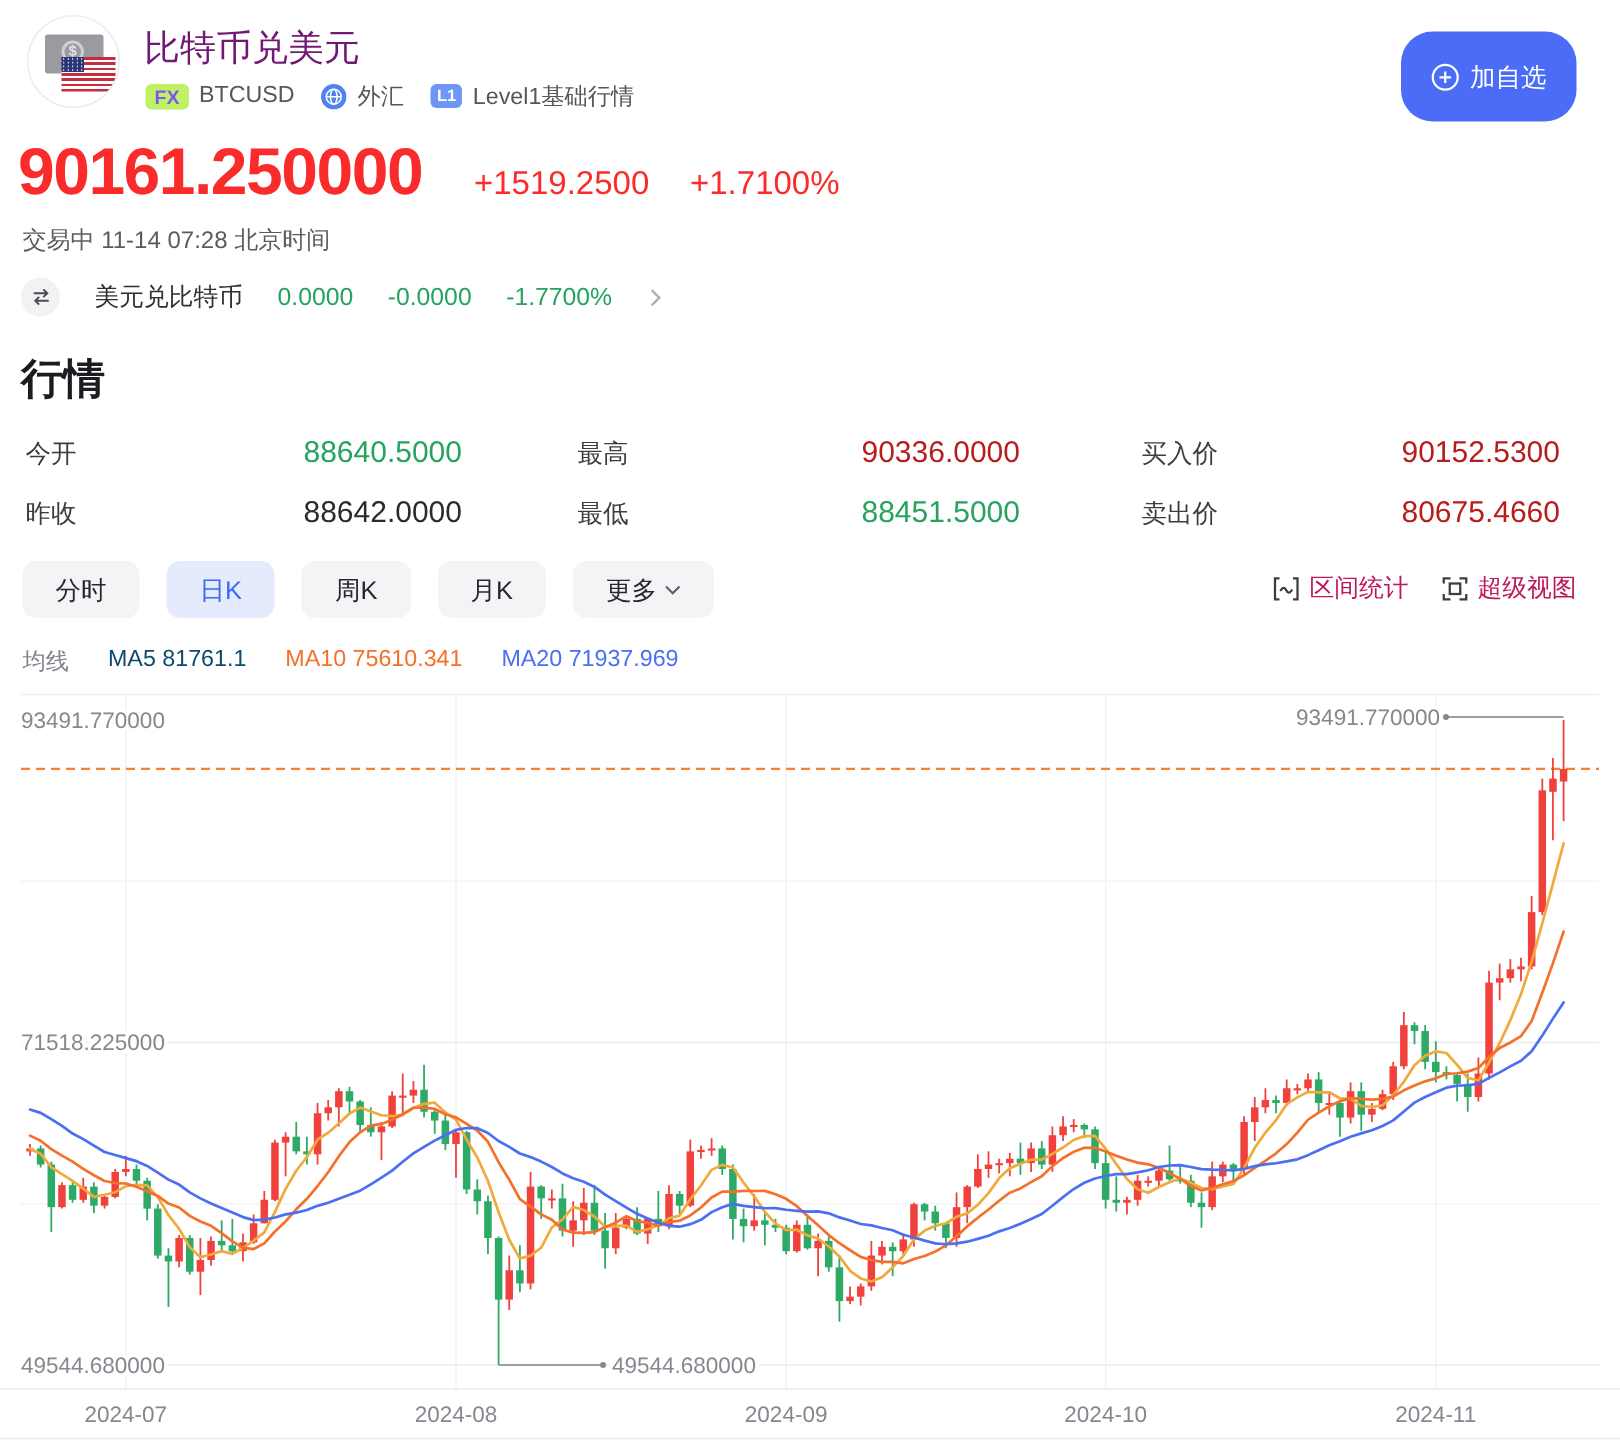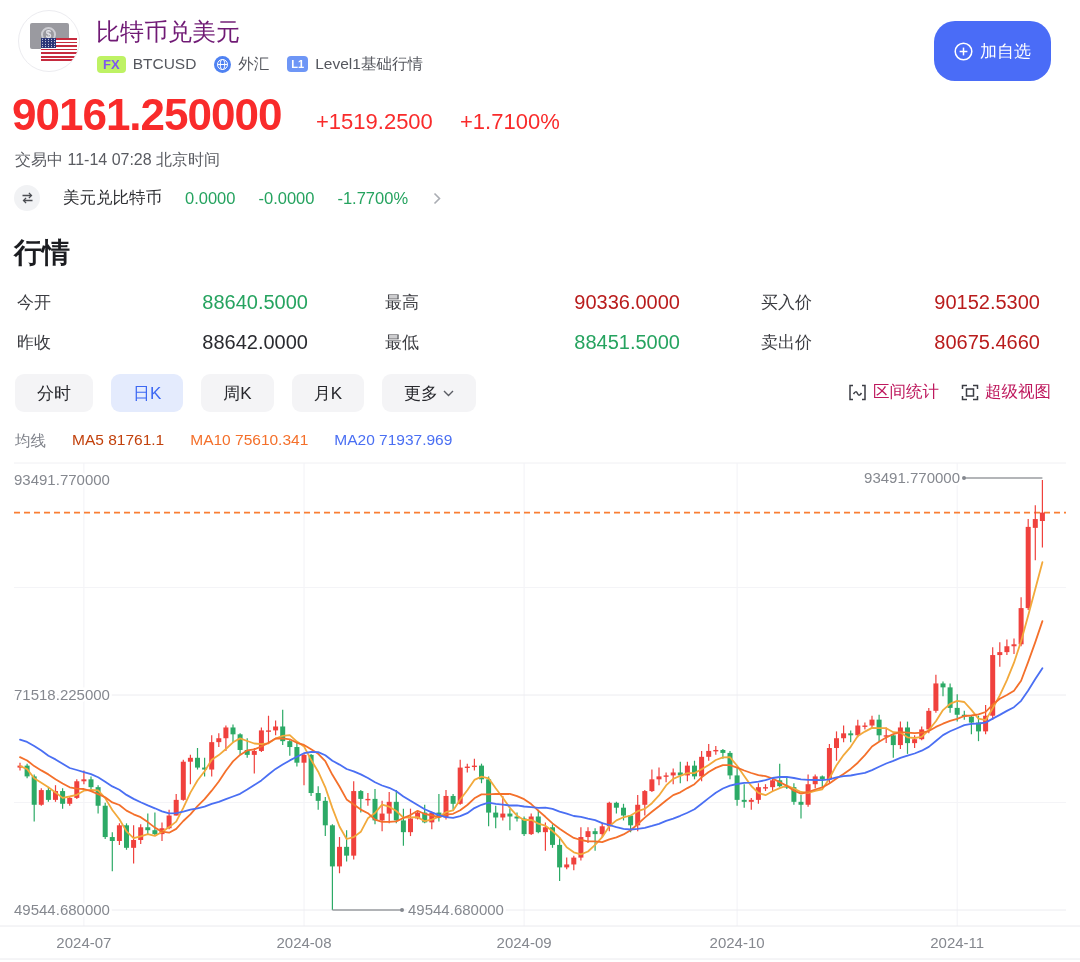--- a/index.html
+++ b/index.html
@@ -163,21 +163,21 @@
       <svg width="18" height="17" viewBox="0 0 18 17">
         <path d="M1.5 5 V1.5 H6 M12 1.5 H16.5 V5 M16.5 12 V15.5 H12 M6 15.5 H1.5 V12" fill="none" stroke="#3b3d44" stroke-width="1.5"></path>
         <rect x="5.5" y="5" width="7" height="7" fill="none" stroke="#3b3d44" stroke-width="1.5"></rect>
       </svg>
       <span>超级视图</span>
     </span>
   </div>
 
   <div class="marow">
     <span class="ma-label">均线</span>
-    <span style="color:#c2410c">MA5 81761.1</span>
+    <span style="color:#0c4a6e">MA5 81761.1</span>
     <span style="color:#f4702b">MA10 75610.341</span>
     <span style="color:#4a6ff3">MA20 71937.969</span>
   </div>
 
   <div id="chart-wrap">
     <svg id="chart-svg" width="1080" height="504" viewBox="0 458 1080 504">
         <line x1="14" y1="463" x2="1066" y2="463" stroke="#f0f0f3" stroke-width="1"></line>
         <line x1="83.9" y1="463" x2="83.9" y2="926" stroke="#f2f2f6" stroke-width="1"></line>
         <line x1="304" y1="463" x2="304" y2="926" stroke="#f2f2f6" stroke-width="1"></line>
         <line x1="524.0999999999999" y1="463" x2="524.0999999999999" y2="926" stroke="#f2f2f6" stroke-width="1"></line>

